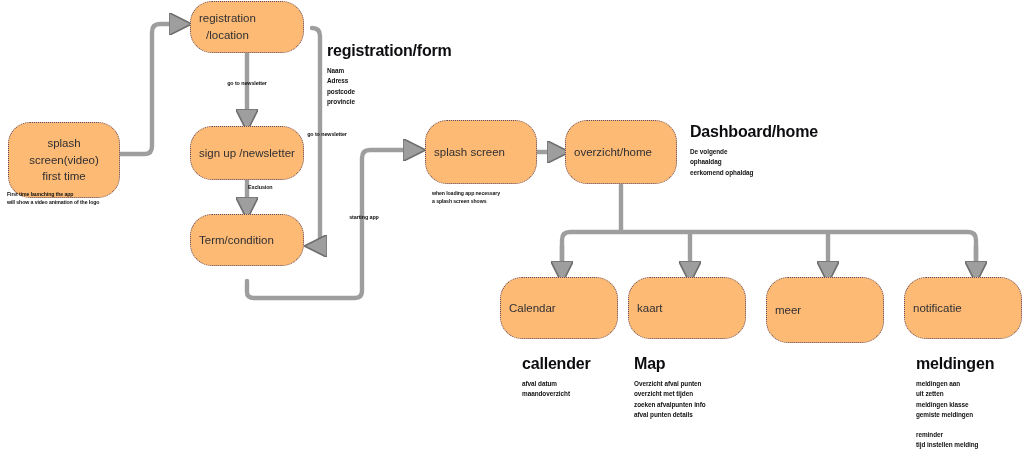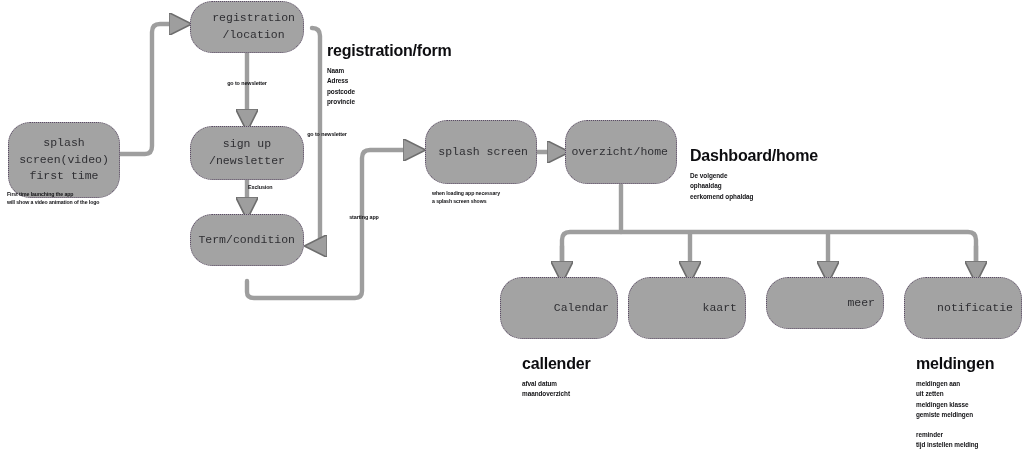--- a/index.html
+++ b/index.html
@@ -26,33 +26,32 @@
   svg.edges {
     position: absolute;
     left: 0; top: 0;
     width: 1024px;
     height: 468px;
     pointer-events: none;
   }
 
   .node {
     position: absolute;
-    background: #a3a3a3;
+    background: #fdba74;
     border: 1.2px dotted #5b4a66;
     border-radius: 22px;
     display: flex;
     align-items: center;
-    justify-content: flex-end;
+    justify-content: flex-start;
     text-align: center;
     color: #2f2f33;
     font-size: 11.5px;
     line-height: 1.45;
     box-sizing: border-box;
     padding: 4px 8px;
-    font-family: Liberation Mono, monospace;
   }
   .node span { display: block; }
 
   .edge-label {
     position: absolute;
     font-size: 5.4px;
     font-weight: bold;
     color: #111114;
     line-height: 1.35;
     text-align: center;
@@ -166,21 +165,21 @@
       <span>Calendar</span>
     </div>
   </div>
 
   <div class="node" style="left:628px; top:277px; width:118px; height:62px;">
     <div>
       <span>kaart</span>
     </div>
   </div>
 
-  <div class="node" style="left:766px; top:277px; width:118px; height:52px;">
+  <div class="node" style="left:766px; top:277px; width:118px; height:66px;">
     <div>
       <span>meer</span>
     </div>
   </div>
 
   <div class="node" style="left:904px; top:277px; width:118px; height:62px;">
     <div>
       <span>notificatie</span>
     </div>
   </div>
@@ -215,33 +214,40 @@
   </div>
 
   <div class="spec" style="left:327px; top:42px;">
     <div class="spec-title">registration/form</div>
     <div class="spec-item">Naam</div>
     <div class="spec-item">Adress</div>
     <div class="spec-item">postcode</div>
     <div class="spec-item">provincie</div>
   </div>
 
-  <div class="spec" style="left:690px; top:123px;margin-top:24px;">
+  <div class="spec" style="left:690px; top:123px;">
     <div class="spec-title">Dashboard/home</div>
     <div class="spec-item">De volgende</div>
     <div class="spec-item">ophaaldag</div>
     <div class="spec-item">eerkomend ophaldag</div>
   </div>
 
   <div class="spec" style="left:506px; top:355px;margin-left:16px;">
     <div class="spec-title">callender</div>
     <div class="spec-item">afval datum</div>
     <div class="spec-item">maandoverzicht</div>
   </div>
 
+  <div class="spec" style="left:634px; top:355px;">
+    <div class="spec-title">Map</div>
+    <div class="spec-item">Overzicht afval punten</div>
+    <div class="spec-item">overzicht met tijden</div>
+    <div class="spec-item">zoeken afvalpunten info</div>
+    <div class="spec-item">afval punten details</div>
+  </div>
 
 
   <div class="spec" style="left:916px; top:355px;">
     <div class="spec-title">meldingen</div>
     <div class="spec-item">meldingen aan</div>
     <div class="spec-item">uit zetten</div>
     <div class="spec-item">meldingen klasse</div>
     <div class="spec-item">gemiste meldingen</div>
     <div class="spec-gap"></div>
     <div class="spec-item">reminder</div>

